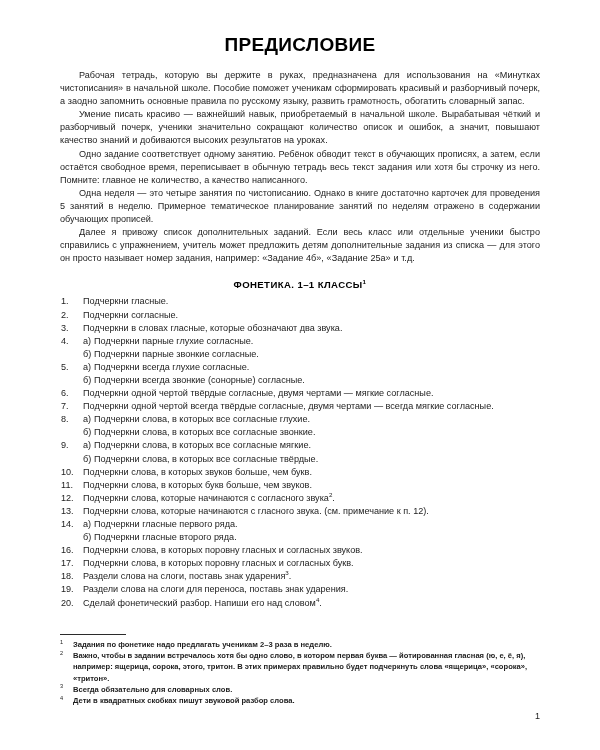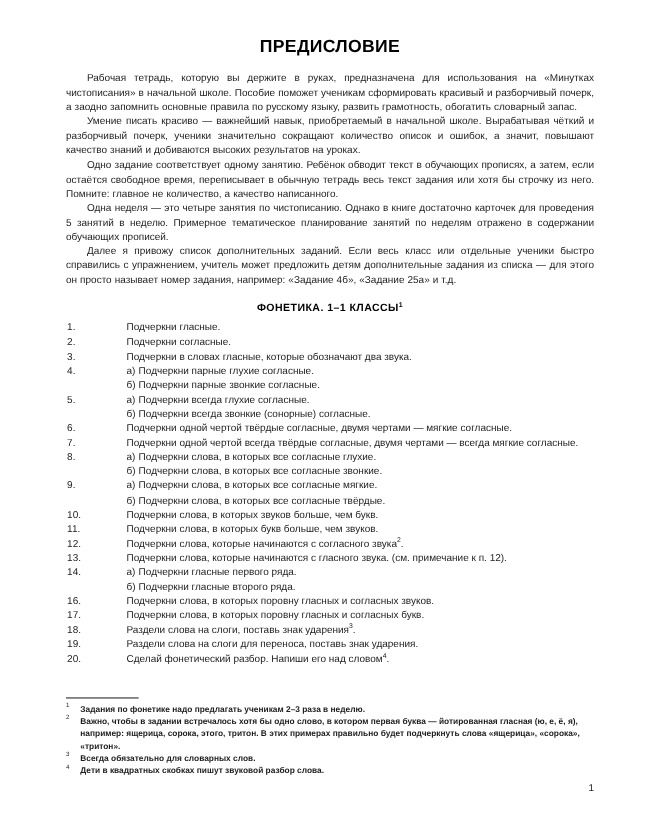--- a/index.html
+++ b/index.html
@@ -26,21 +26,21 @@
   }
 
   .content {
     position: absolute;
     left: 60px;
     top: 34px;
     width: 480px;
   }
 
   .doc-title {
-    font-size: 16px;
+    font-size: 19px;
     font-weight: bold;
     text-align: center;
     letter-spacing: 0.3px;
     margin: 0 0 13px 0;
     color: #000;
   }
 
   .para {
     font-size: 9.1px;
     line-height: 13.1px;
@@ -77,21 +77,20 @@
     color: #1c1c1c;
   }
   .task-num {
     width: 22px;
     flex: 0 0 22px;
     text-align: left;
     padding-left: 1px;
   }
   .task-body {
     flex: 1 1 auto;
-    margin-left: 32px;
   }
   .task-body .line {
     text-align: justify;
     text-align-last: left;
   }
   .sub {
     display: flex;
   }
   .sub-mark {
     flex: 0 0 11px;

